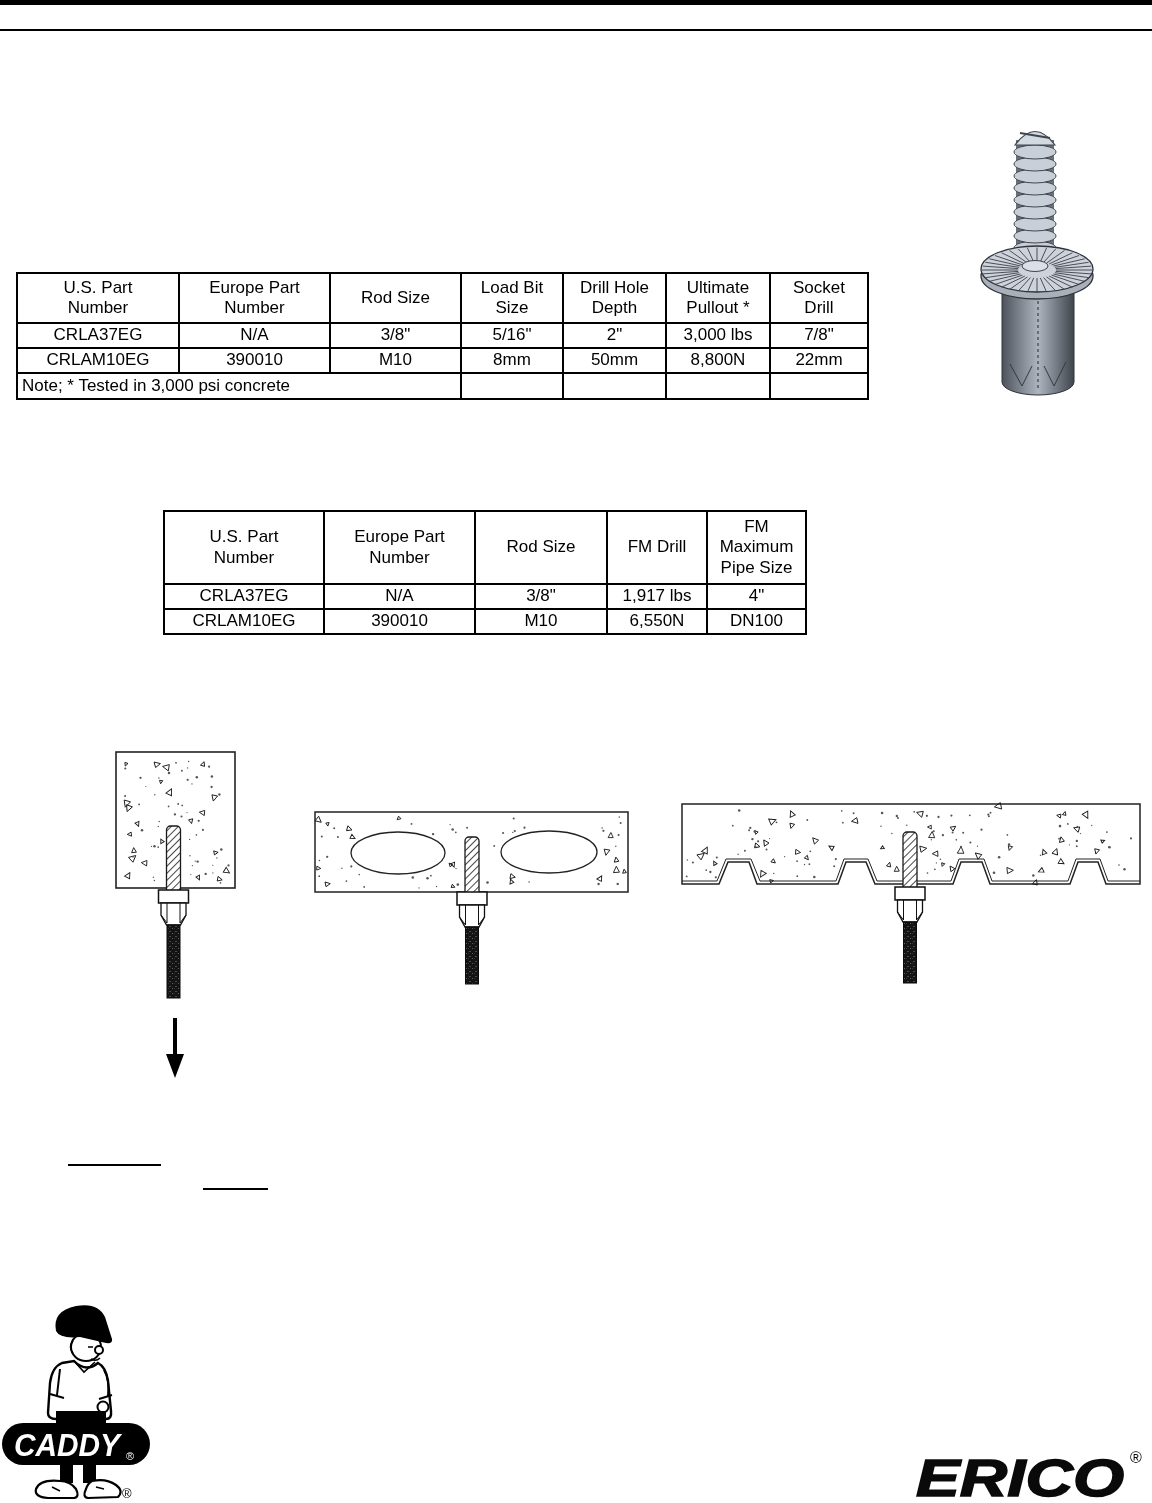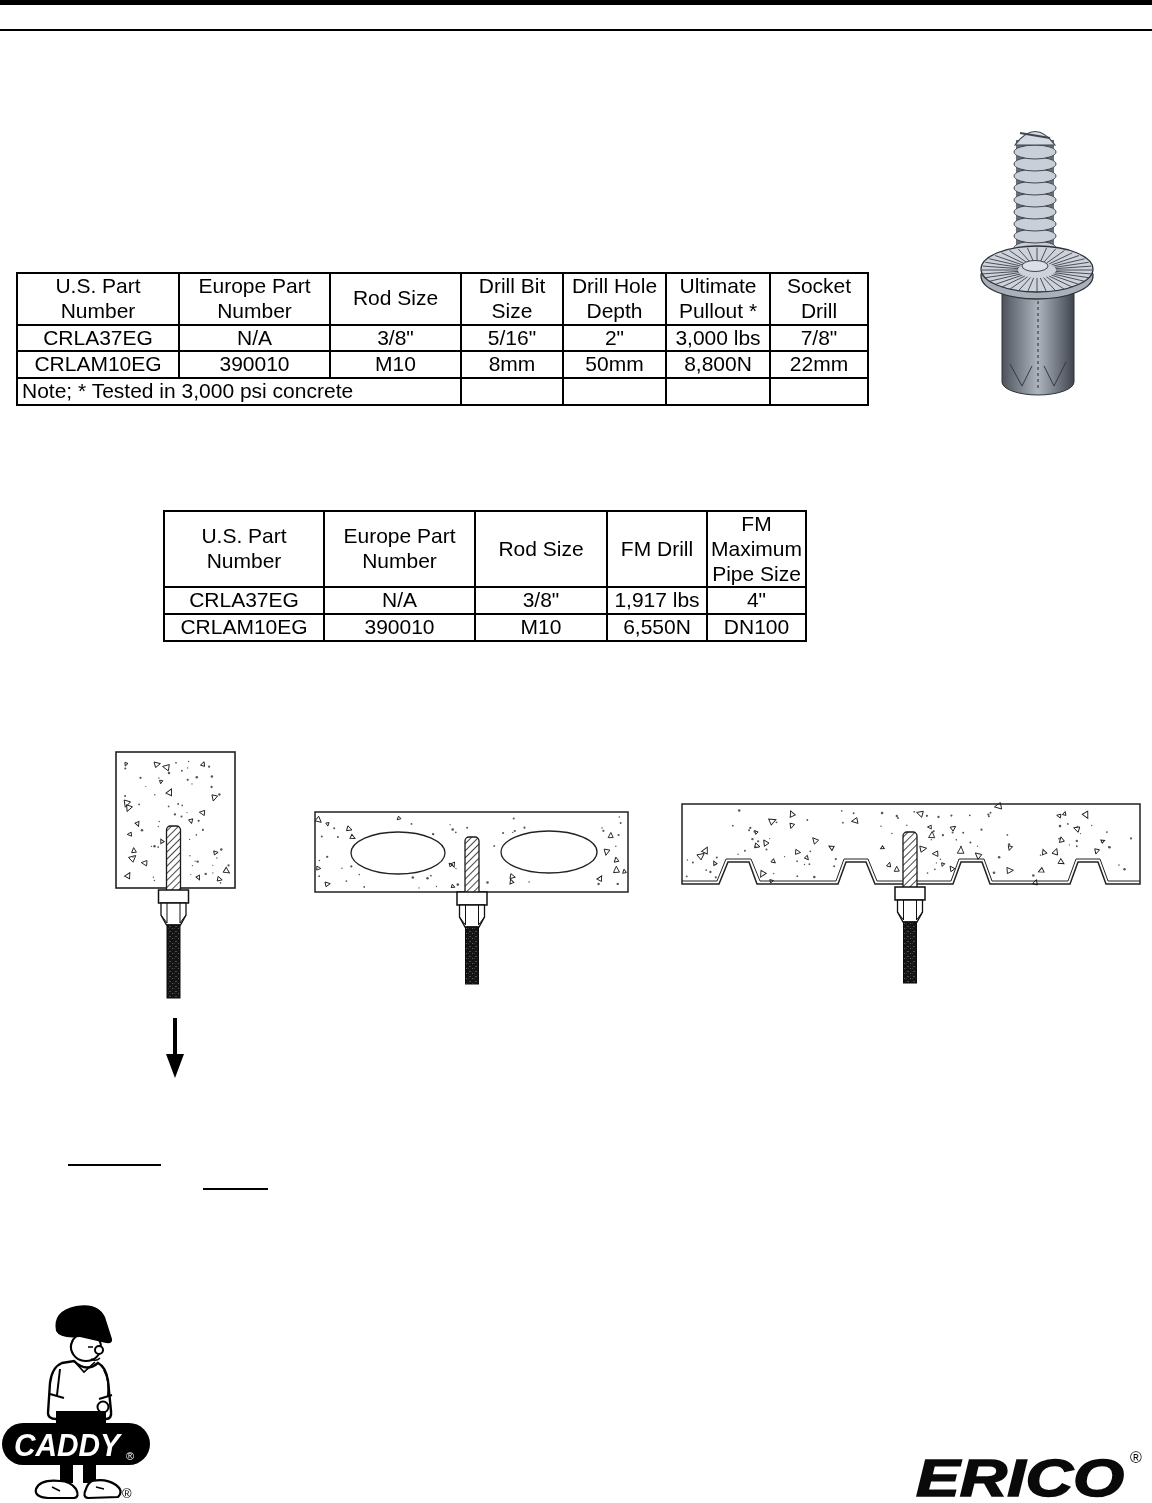--- a/index.html
+++ b/index.html
@@ -1,21 +1,21 @@
 <!DOCTYPE html>
 <html><head>
 <meta charset="utf-8">
 <style>
   html,body{margin:0;padding:0;background:#888;}
   .page{position:relative;width:1152px;height:1503px;background:#ffffff;
         font-family:"Liberation Sans",sans-serif;color:#000;overflow:hidden;margin:0 auto;}
   .topbar{position:absolute;left:0;top:0;width:1152px;height:5px;background:#000;}
   .toprule{position:absolute;left:0;top:29px;width:1152px;height:2px;background:#000;}
 
-  table{border-collapse:collapse;position:absolute;table-layout:fixed;font-size:21px;line-height:1.18;}
+  table{border-collapse:collapse;position:absolute;table-layout:fixed;font-size:17px;line-height:1.18;}
   td,th{border:2px solid #000;text-align:center;vertical-align:middle;
         white-space:pre-line;font-weight:400;padding:0 2px;overflow:hidden;}
   .t1{left:16px;top:272px;width:851px;}
   .t1 .hdr th{height:48px;}
   .t1 .datarow td{height:23px;}
   .t1 .noterow td{height:24px;}
   .t2{left:163px;top:510px;width:642px;}
   .t2 .hdr th{height:71px;}
   .t2 .datarow td{height:23px;}
   .notecell{text-align:left;padding-left:4px;}
@@ -43,21 +43,21 @@
         <col style="width:104px">
         <col style="width:98px">
     </colgroup>
     <tbody>
         <tr class="hdr">
       <th>U.S. Part
 Number</th>
       <th>Europe Part
 Number</th>
       <th>Rod Size</th>
-      <th>Drill Bit
+      <th>Load Bit
 Size</th>
       <th>Drill Hole
 Depth</th>
       <th>Ultimate
 Pullout *</th>
       <th>Socket
 Drill</th>
     </tr>
     <tr class="datarow">
       <td>CRLA37EG</td>

